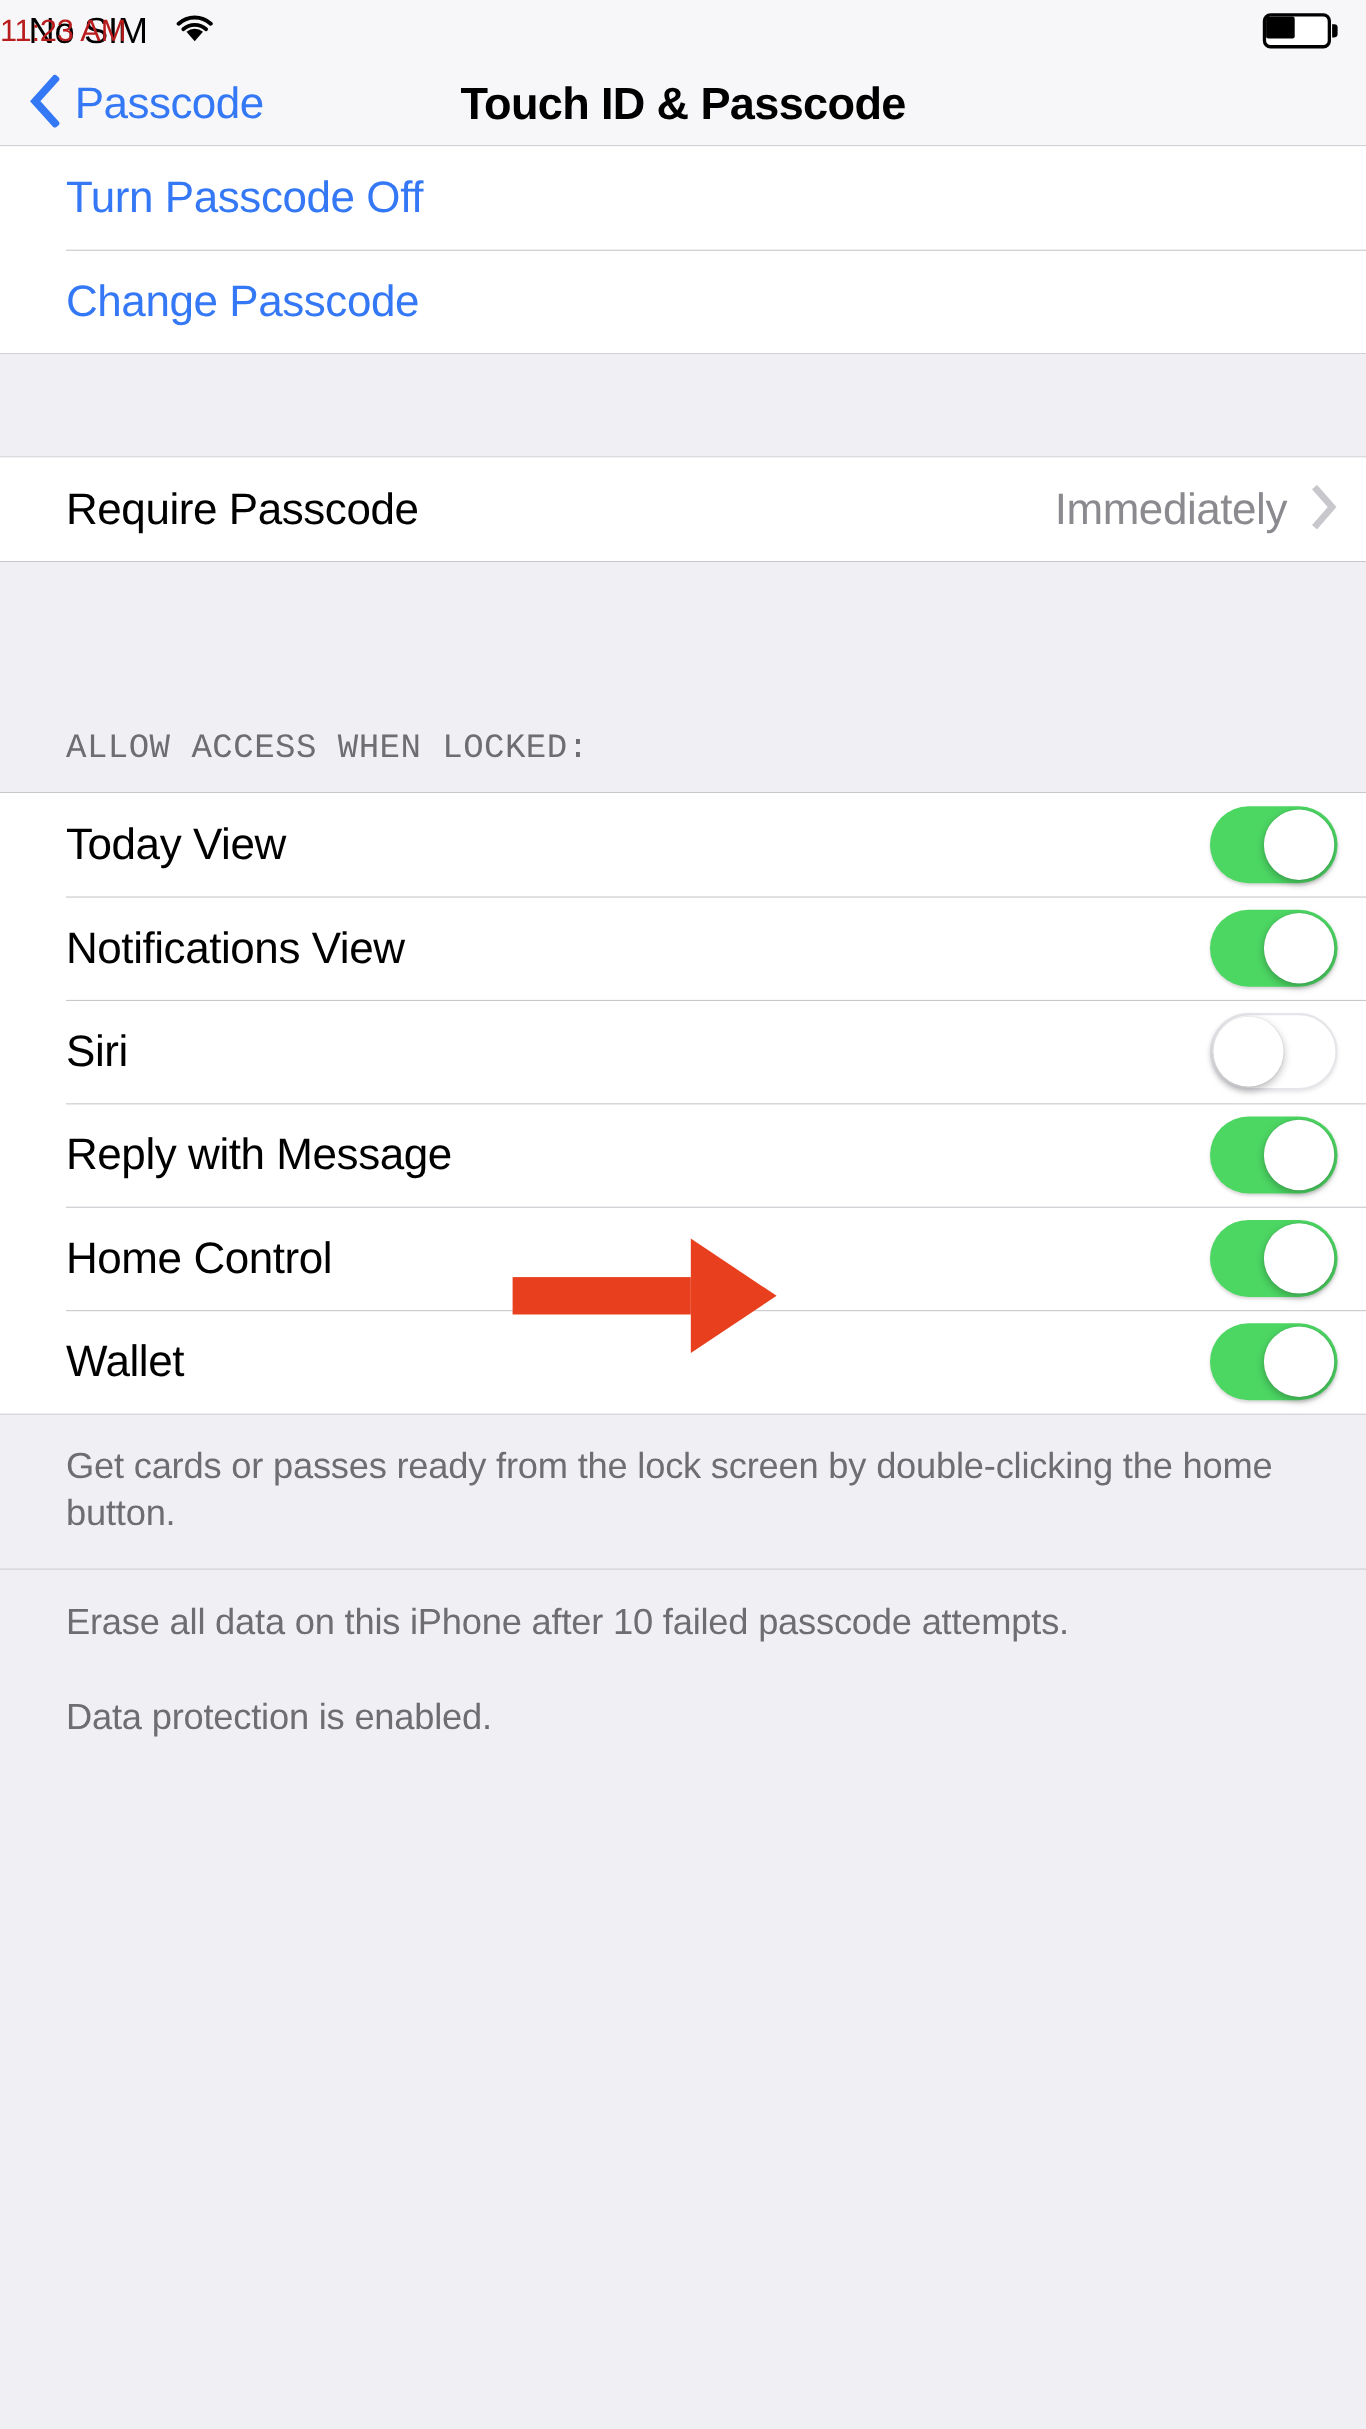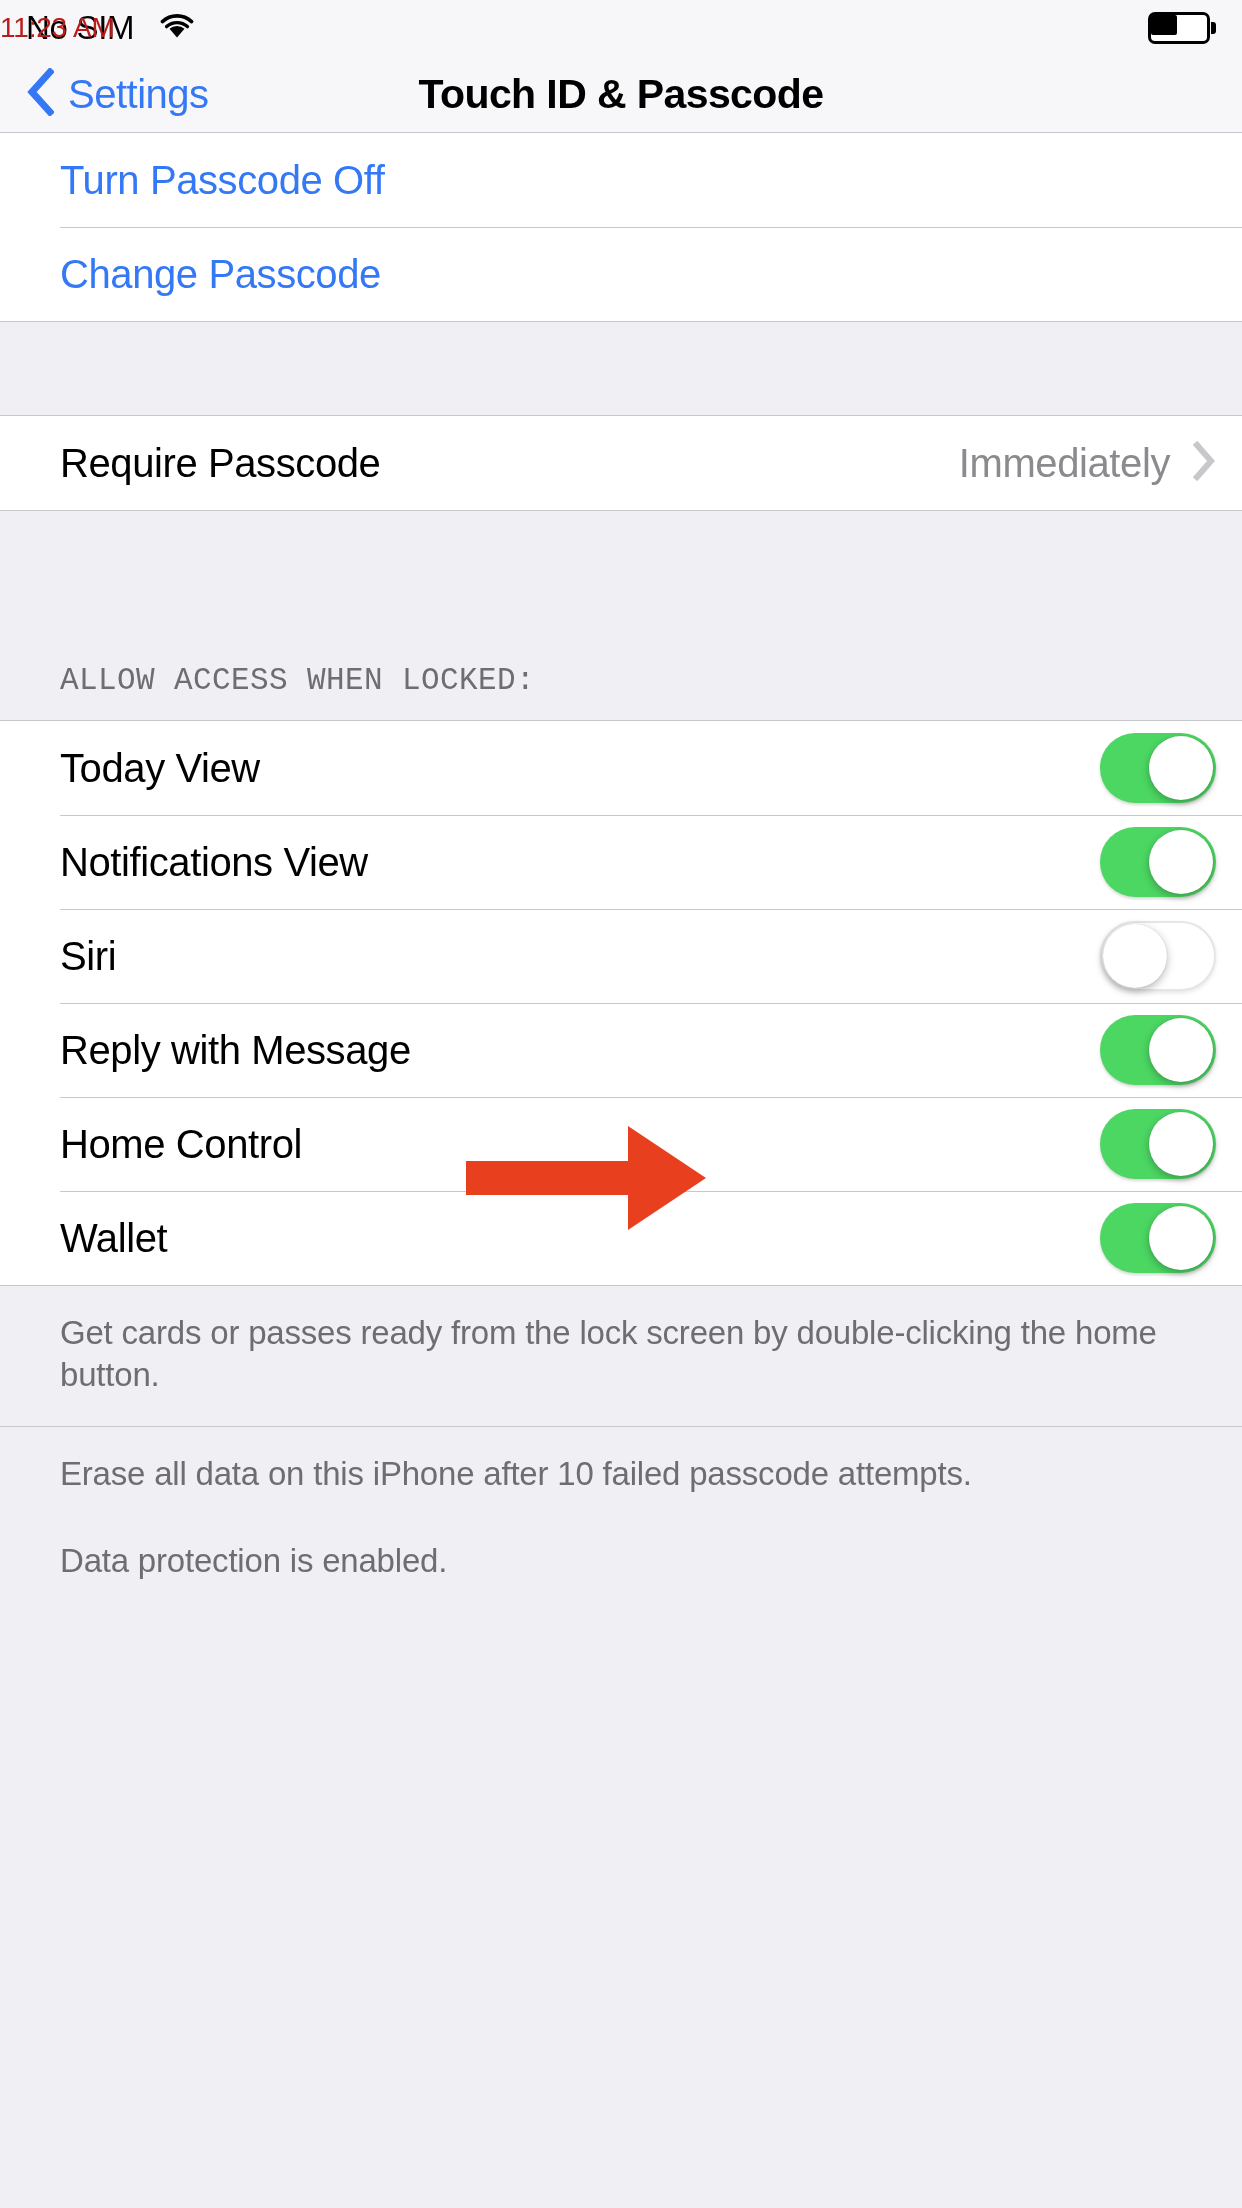--- a/index.html
+++ b/index.html
@@ -154,21 +154,21 @@
     </div>
   </div>
 
   <div class="navbar">
     <div class="nav-back">
       <span class="chev-back">
         <svg width="28" height="48" viewBox="0 0 28 48">
           <polyline points="24,4 6,24 24,44" fill="none" stroke="#3478F6" stroke-width="7" stroke-linecap="square" stroke-linejoin="miter"></polyline>
         </svg>
       </span>
-      <span class="nav-back-label">Settings</span>
+      <span class="nav-back-label">Passcode</span>
     </div>
     <div class="nav-title">Touch ID &amp; Passcode</div>
   </div>
 
   <div class="group sep-bot">
     <div class="row">
       <span class="row-label blue">Turn Passcode Off</span>
     </div>
     <div class="row">
       <span class="row-label blue">Change Passcode</span>

